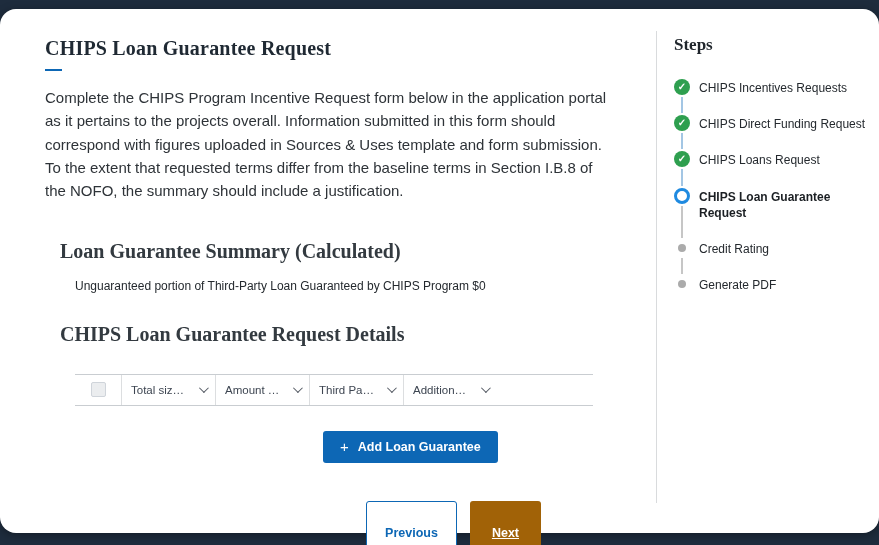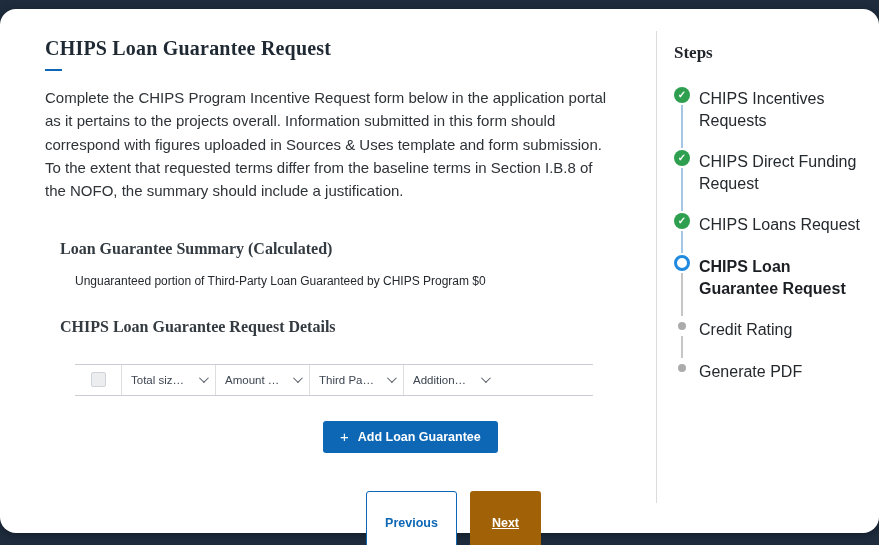--- a/index.html
+++ b/index.html
@@ -38,21 +38,21 @@
   p.description {
     margin-top: 15px;
     font-size: 15px;
     line-height: 1.55;
     color: #2e3338;
     max-width: 585px;
   }
   .section { margin-left: 15px; }
   h2.section-heading {
     font-family: "Liberation Serif", serif;
-    font-size: 16px;
+    font-size: 20px;
     font-weight: 600;
     color: #333a40;
   }
   .summary-section { margin-top: 38px; }
   .summary-lines { margin: 15px 0 0 15px; }
   .summary-line {
     font-size: 12px;
     color: #24292e;
     line-height: 1.45;
   }
@@ -135,21 +135,21 @@
   
   .divider {
     width: 1px;
     background: #d9dbdd;
     margin: 22px 0 30px 0;
     flex-shrink: 0;
   }
   
   .steps-panel {
     flex: 1;
-    padding: 34px 10px 0 17px;
+    padding: 26px 10px 0 17px;
   }
   h2.steps-heading {
     font-family: "Liberation Serif", serif;
     font-size: 17px;
     font-weight: 600;
     color: #20262c;
   }
   .steps-list { margin-top: 24px; }
   .step {
     position: relative;
@@ -183,21 +183,21 @@
   .icon-dot { background: transparent; }
   .icon-dot::after {
     content: "";
     position: absolute;
     left: 4px; top: 4px;
     width: 8px; height: 8px;
     border-radius: 50%;
     background: #ababab;
   }
   .step-label {
-    font-size: 16px;
+    font-size: 12px;
     color: #24292e;
     line-height: 1.35;
     padding-top: 1px;
     max-width: 168px;
   }
   .step.current .step-label { font-weight: 700; color: #1b1f23; }
 </style>
 </head>
 <body>
 

